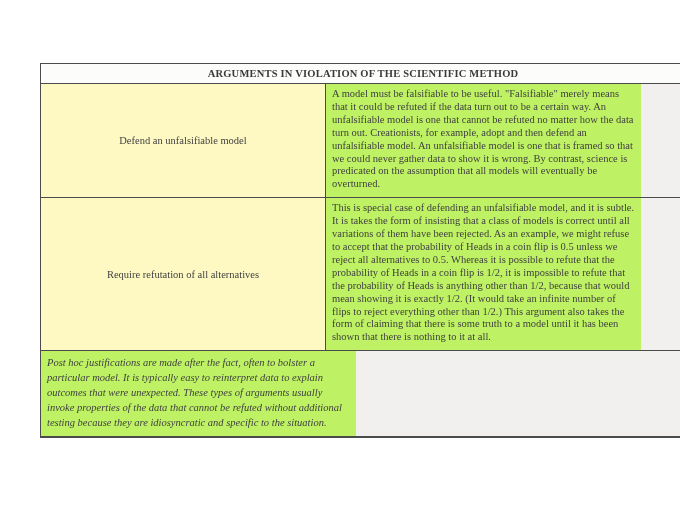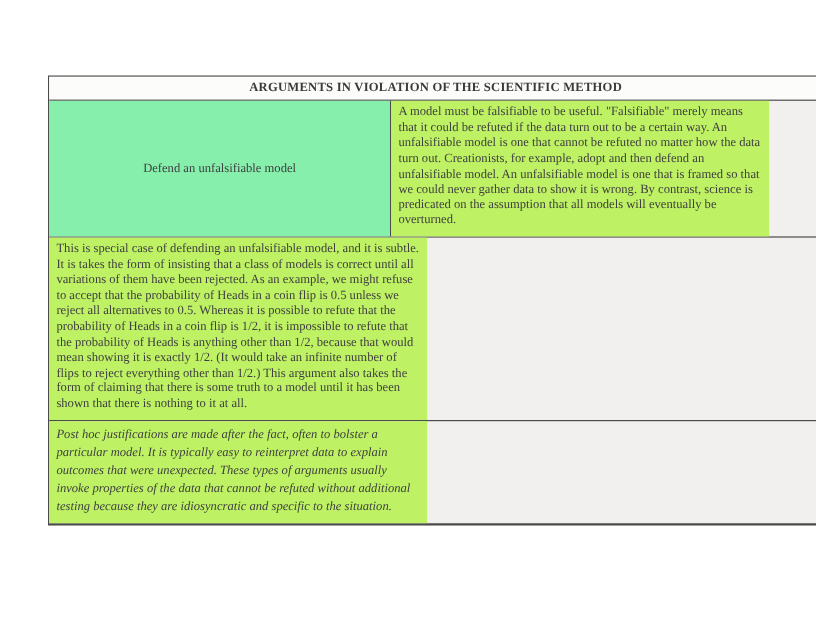--- a/index.html
+++ b/index.html
@@ -47,21 +47,21 @@
   .term-cell {
     width: 285px;
     box-sizing: border-box;
     border-right: 1px solid #4b4b4b;
     display: flex;
     align-items: center;
     justify-content: center;
     text-align: center;
     font-size: 10.5px;
     padding: 4px 10px;
-    background: #86efac;
+    background: #fef9c3;
     flex-shrink: 0;
   }
   .def-cell {
     width: 315px;
     box-sizing: border-box;
     font-size: 10.5px;
     line-height: 12.9px;
     padding: 4px 6px 6px 6px;
     background: #bef264;
     text-align: left;
@@ -78,20 +78,21 @@
   <div class="sm-table">
 
     <div class="sm-header">ARGUMENTS IN VIOLATION OF THE SCIENTIFIC METHOD</div>
 
     <div class="sm-row">
       <div class="term-cell">Defend an unfalsifiable model</div>
       <div class="def-cell">A model must be falsifiable to be useful. "Falsifiable" merely means that it could be refuted if the data turn out to be a certain way. An unfalsifiable model is one that cannot be refuted no matter how the data turn out. Creationists, for example, adopt and then defend an unfalsifiable model. An unfalsifiable model is one that is framed so that we could never gather data to show it is wrong. By contrast, science is predicated on the assumption that all models will eventually be overturned.</div>
     </div>
 
     <div class="sm-row">
+      <div class="term-cell">Require refutation of all alternatives</div>
       <div class="def-cell">This is special case of defending an unfalsifiable model, and it is subtle. It is takes the form of insisting that a class of models is correct until all variations of them have been rejected. As an example, we might refuse to accept that the probability of Heads in a coin flip is 0.5 unless we reject all alternatives to 0.5. Whereas it is possible to refute that the probability of Heads in a coin flip is 1/2, it is impossible to refute that the probability of Heads is anything other than 1/2, because that would mean showing it is exactly 1/2. (It would take an infinite number of flips to reject everything other than 1/2.) This argument also takes the form of claiming that there is some truth to a model until it has been shown that there is nothing to it at all.</div>
     </div>
 
 
     <div class="sm-row row-tall">
       <div class="def-cell">Post hoc justifications are made after the fact, often to bolster a particular model.  It is typically easy to reinterpret data to explain outcomes that were unexpected.  These types of arguments usually invoke properties of the data that cannot be refuted without additional testing because they are idiosyncratic and specific to the situation.</div>
     </div>
 
   </div>
 </div>

